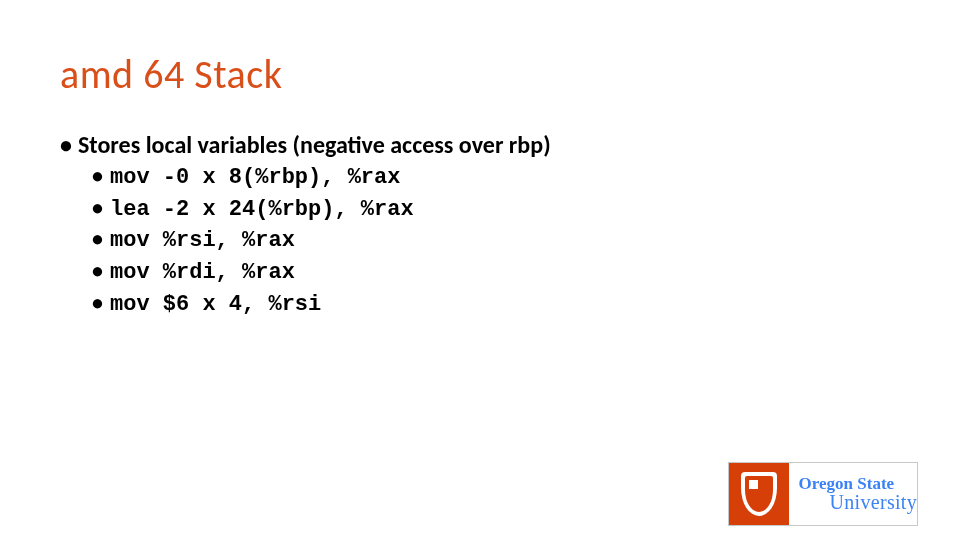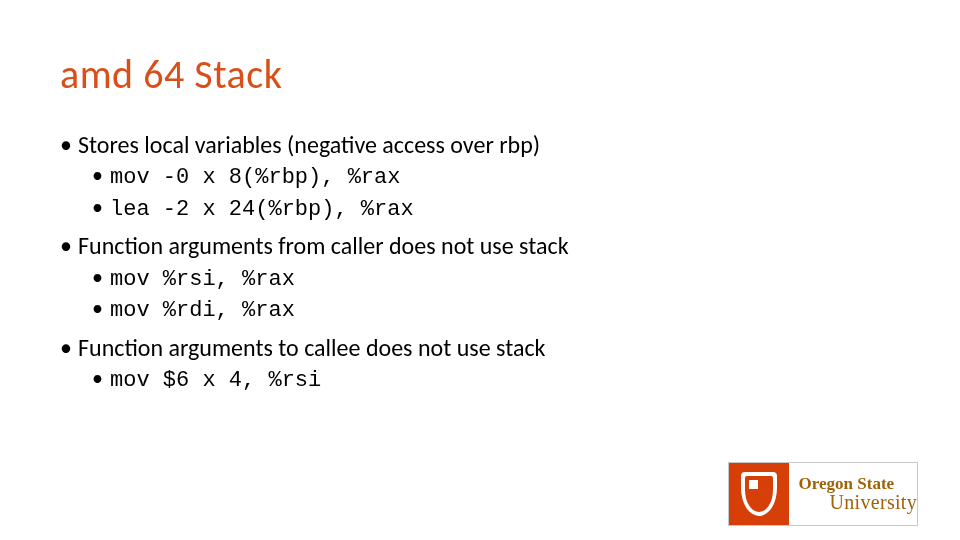--- a/index.html
+++ b/index.html
@@ -1,48 +1,46 @@
 <!DOCTYPE html>
 <html><head>
 <meta charset="utf-8">
 <style>
   * { margin: 0; padding: 0; box-sizing: border-box; }
   html, body { width: 960px; height: 540px; background: #fff; font-family: Calibri, Arial, sans-serif; color: #000; overflow: hidden; }
   .slide { position: relative; width: 936px; height: 540px; padding: 50px 60px 0 60px; }
   .title { font-size: 40px; color: #d94f1a; font-weight: 400; letter-spacing: 0.5px; margin-bottom: 30px; }
   .content { font-size: 24px; line-height: 1.3; }
-  .b1 { margin: 6px 0 2px 0; }
-  .b2 { margin: 1px 0 1px 32px; font-family: "Courier New", monospace; font-size: 22px; }
+  .b1 { margin: 6px 0 2px 0; font-weight: bold; }
+  .b2 { margin: 1px 0 1px 32px; font-family: "Courier New", monospace; font-size: 22px; font-weight: bold; }
   .b2 .bullet { font-family: Calibri, Arial, sans-serif; }
   .bullet { display: inline-block; width: 18px; }
   .logo { position: absolute; right: 18px; bottom: 14px; width: 190px; height: 64px; display: flex; border: 1px solid #c8c8c8; }
   .logo-left { width: 64px; background: #d73f09; display: flex; align-items: center; justify-content: center; }
   .shield { width: 36px; height: 44px; position: relative; }
   .shield-body { position: absolute; inset: 0; background: #fff; border-radius: 4px 4px 18px 18px / 4px 4px 28px 28px; }
   .shield-inner { position: absolute; left: 4px; top: 4px; right: 4px; bottom: 4px; background: #d73f09; border-radius: 2px 2px 14px 14px / 2px 2px 22px 22px; }
   .shield-chip { position: absolute; left: 8px; top: 8px; width: 9px; height: 9px; background: #fff; }
-  .logo-right { flex: 1; display: flex; flex-direction: column; justify-content: center; padding-left: 10px; font-family: Georgia, 'Times New Roman', serif; color: #a16207; line-height: 1.05; }
+  .logo-right { flex: 1; display: flex; flex-direction: column; justify-content: center; padding-left: 10px; font-family: Georgia, 'Times New Roman', serif; color: #3b82f6; line-height: 1.05; }
   .logo-line1 { font-size: 17px; font-weight: 600; }
   .logo-line2 { font-size: 20px; font-weight: 400; letter-spacing: 0.3px; margin-left: 31px; }
 </style>
 </head>
 <body>
 
 <div class="slide">
 
   <h1 class="title">amd 64 Stack</h1>
 
   <div class="content">
     <div class="b1"><span class="bullet">•</span><span>Stores local variables (negative access over rbp)</span></div>
     <div class="b2"><span class="bullet">•</span><span>mov -0 x 8(%rbp), %rax</span></div>
     <div class="b2"><span class="bullet">•</span><span>lea -2 x 24(%rbp), %rax</span></div>
-    <div class="b1"><span class="bullet">•</span><span>Function arguments from caller does not use stack</span></div>
     <div class="b2"><span class="bullet">•</span><span>mov %rsi, %rax</span></div>
     <div class="b2"><span class="bullet">•</span><span>mov %rdi, %rax</span></div>
-    <div class="b1"><span class="bullet">•</span><span>Function arguments to callee does not use stack</span></div>
     <div class="b2"><span class="bullet">•</span><span>mov $6 x 4, %rsi</span></div>
   </div>
 
   <div class="logo">
     <div class="logo-left">
       <div class="shield">
         <div class="shield-body"></div>
         <div class="shield-inner"></div>
         <div class="shield-chip"></div>
       </div>

